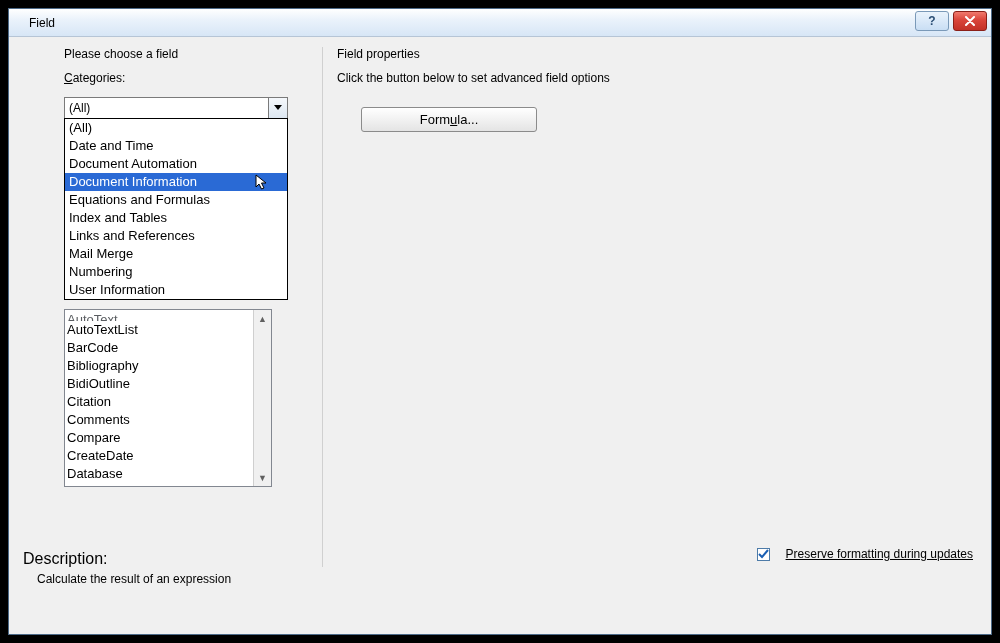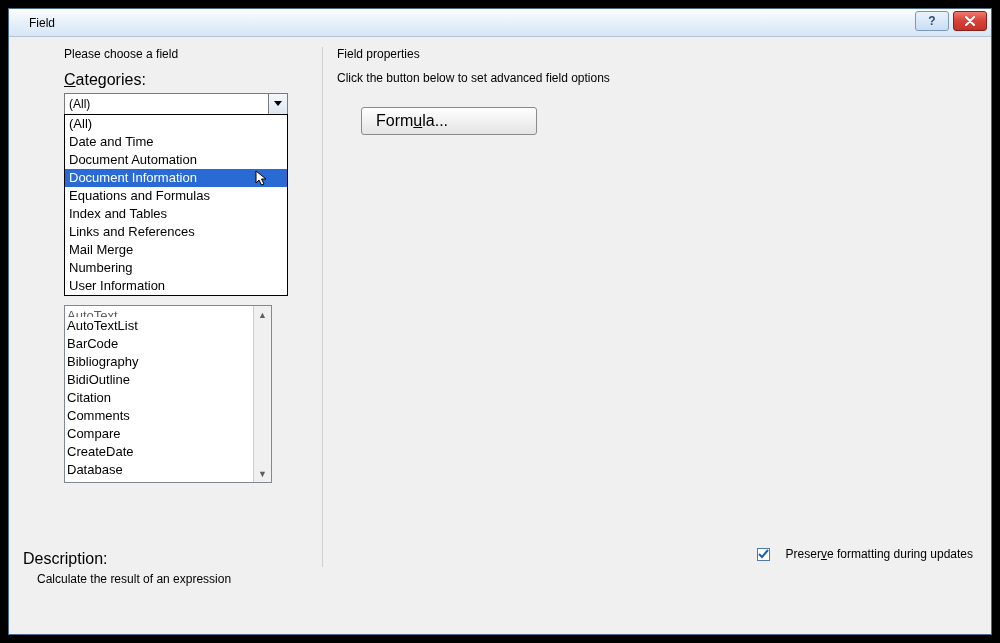--- a/index.html
+++ b/index.html
@@ -91,22 +91,22 @@
   }
   .right {
     flex: 1;
     position: relative;
   }
   .section-label {
     font-size: 12px;
     margin-bottom: 10px;
   }
   .sub-label {
-    font-size: 16px;
-    margin-bottom: 4px;
+    font-size: 12px;
+    margin-bottom: 12px;
     margin-top: 8px;
   }
   .combo {
     position: relative;
     width: 224px;
     height: 22px;
     background: #fff;
     border: 1px solid #7a7a7a;
     box-sizing: border-box;
     display: flex;
@@ -185,24 +185,25 @@
   .scrollbar .sbtn.top { position: absolute; top: 0; left: 0; right: 0; }
   .scrollbar .sbtn.bot { position: absolute; bottom: 0; left: 0; right: 0; }
   .instruction {
     font-size: 12px;
     margin-bottom: 22px;
   }
   .btn {
     background: linear-gradient(to bottom, #ffffff, #e4e4e4);
     border: 1px solid #8b8b8b;
     border-radius: 3px;
-    font-size: 16px;
+    font-size: 13px;
     padding: 3px 14px;
     min-width: 70px;
     box-sizing: border-box;
+    text-align: center;
     display: inline-block;
   }
   .btn.formula {
     min-width: 176px;
     padding: 4px 14px;
     margin-left: 24px;
   }
   .btn.ok {
     border-color: #3c7fb1;
     box-shadow: 0 0 0 1px #a8d3ef inset;
@@ -213,20 +214,21 @@
   }
   .btn.fieldcodes { min-width: 96px; }
   .checkbox-row {
     position: absolute;
     bottom: 6px;
     right: 4px;
     display: flex;
     align-items: flex-end;
     gap: 16px;
     font-size: 12px;
+    text-decoration: underline;
   }
   .cb {
     width: 13px; height: 13px;
     border: 1px solid #4d7ba8;
     background: #fff;
     display: flex; align-items: center; justify-content: center;
     box-sizing: border-box;
   }
   .cb svg { display: block; }
   .desc-block {

